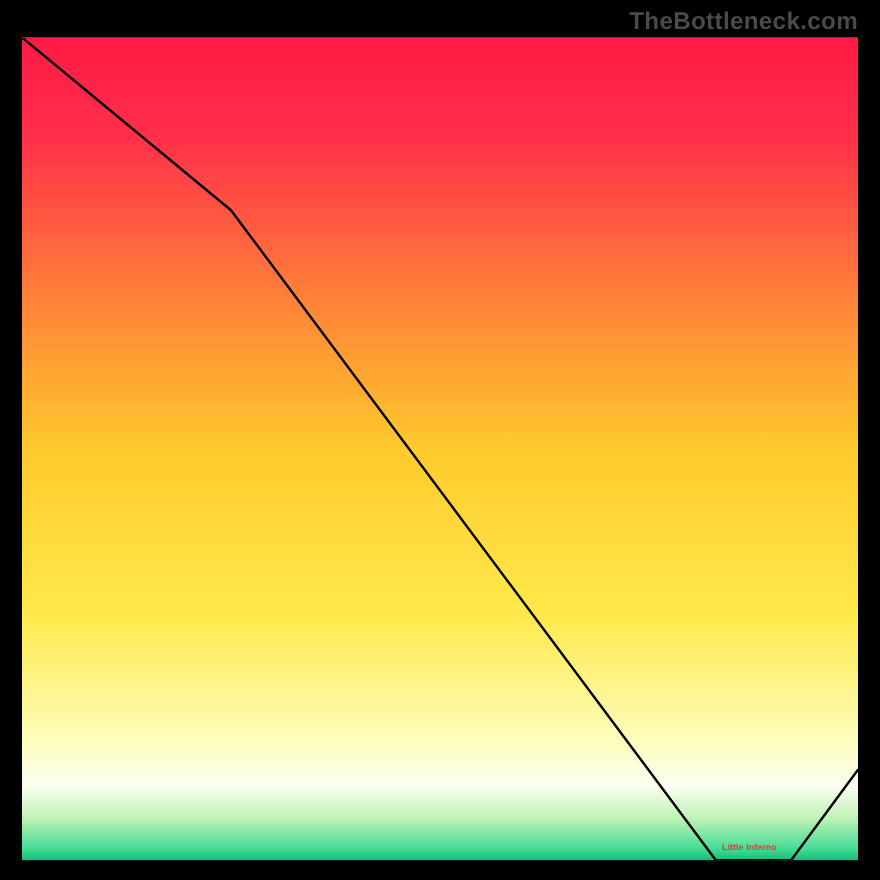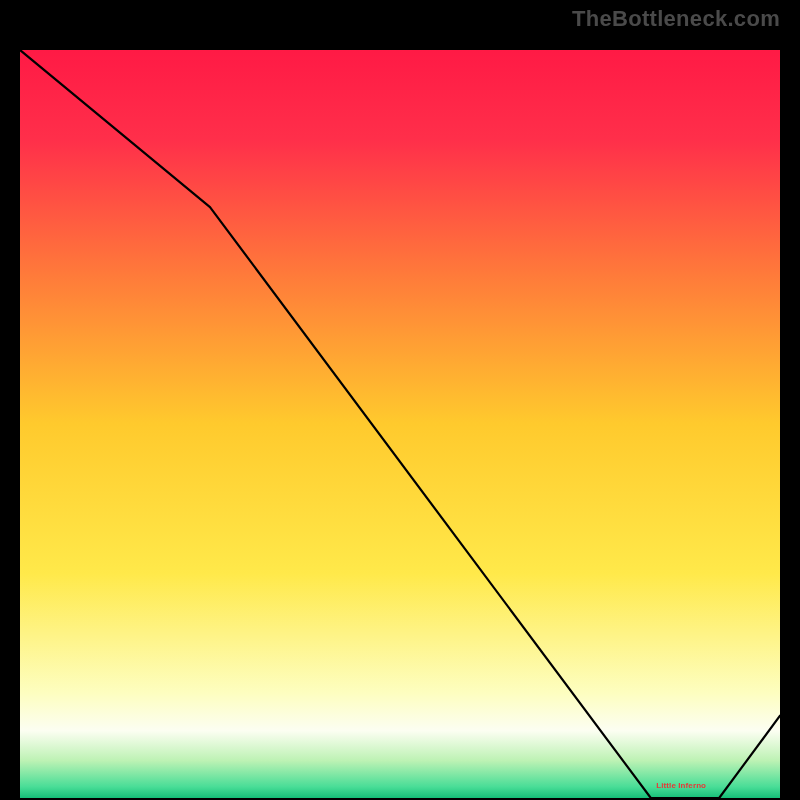--- a/index.html
+++ b/index.html
@@ -22,21 +22,21 @@
     right: 20px;
     color: #4a4a4a;
     font-size: 22px;
     font-weight: bold;
     letter-spacing: 0.3px;
     z-index: 20;
   }
   .plot {
     position: absolute;
     left: 20px;
-    top: 50px;
+    top: 34px;
     width: 760px;
     height: 748px;
     background: #3b82f6;
     overflow: hidden;
     text-align: center;
   }
   svg {
     display: block;
     width: 100%;
     height: 100%;

